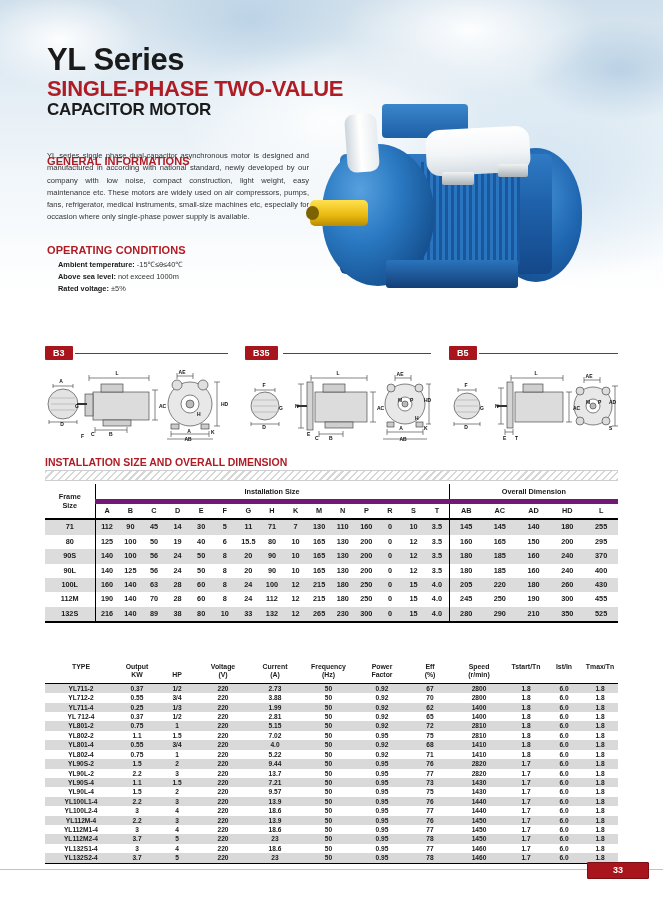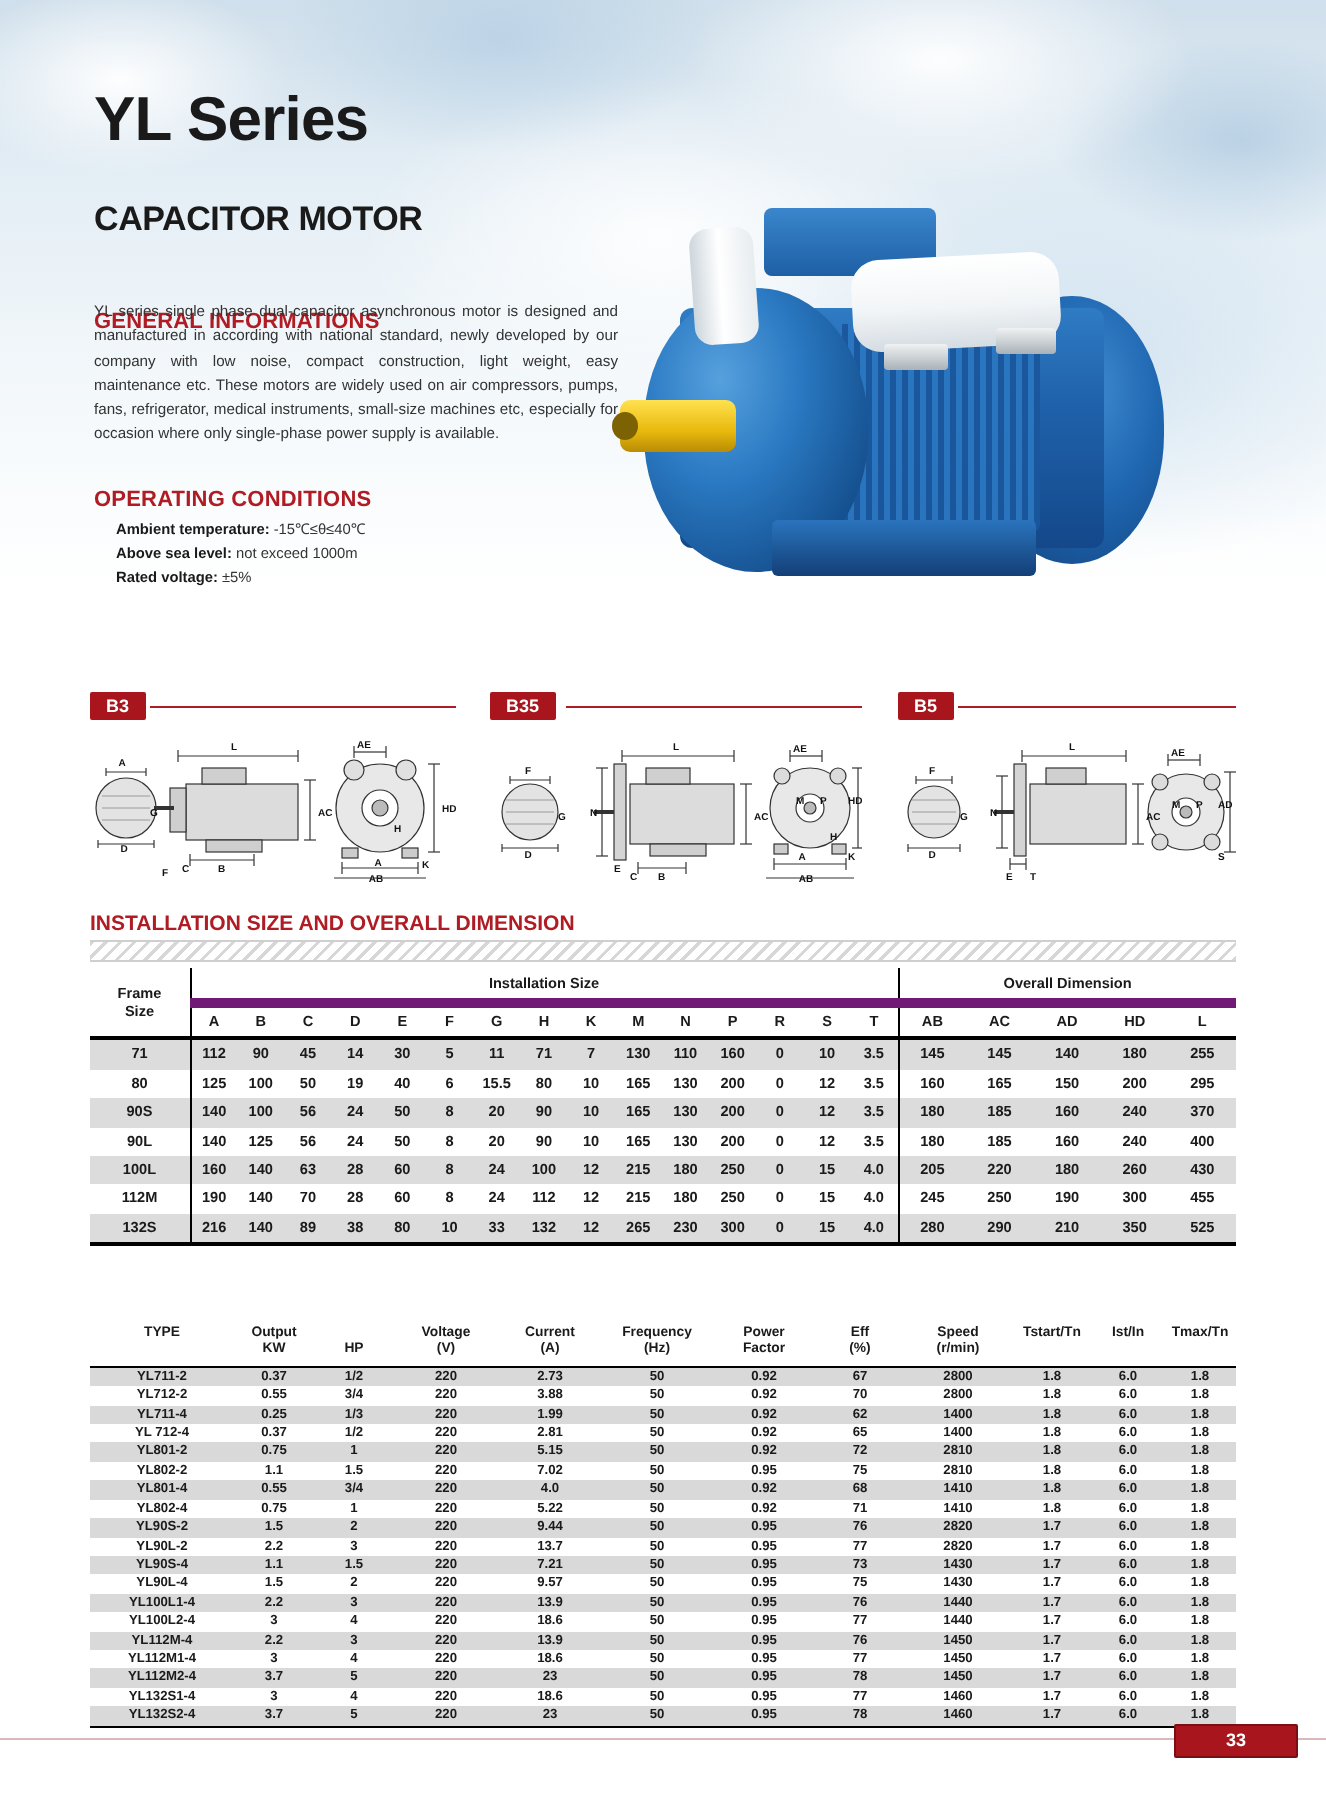--- a/index.html
+++ b/index.html
@@ -180,20 +180,21 @@
 </style>
 </head>
 <body>
 
 <div class="page">
 
   <div class="sky"></div>
   <div class="sky-fade"></div>
 
   <div class="h-title">YL Series</div>
+  <div class="h-sub">SINGLE-PHASE TWO-VALUE</div>
   <div class="h-sub2">CAPACITOR MOTOR</div>
 
   <div class="sec-red gi-head">GENERAL INFORMATIONS</div>
   <div class="gi-body">YL series single phase dual-capacitor asynchronous motor is designed and manufactured in according with national standard, newly developed by our company with low noise, compact construction, light weight, easy maintenance etc. These motors are widely used on air compressors, pumps, fans, refrigerator, medical instruments, small-size machines etc, especially for occasion where only single-phase  power supply is available.</div>
 
   <div class="sec-red oc-head">OPERATING CONDITIONS</div>
   <div class="oc-body">
     <div>
       <b>Ambient temperature:</b><span> -15℃≤θ≤40℃</span>
     </div>

